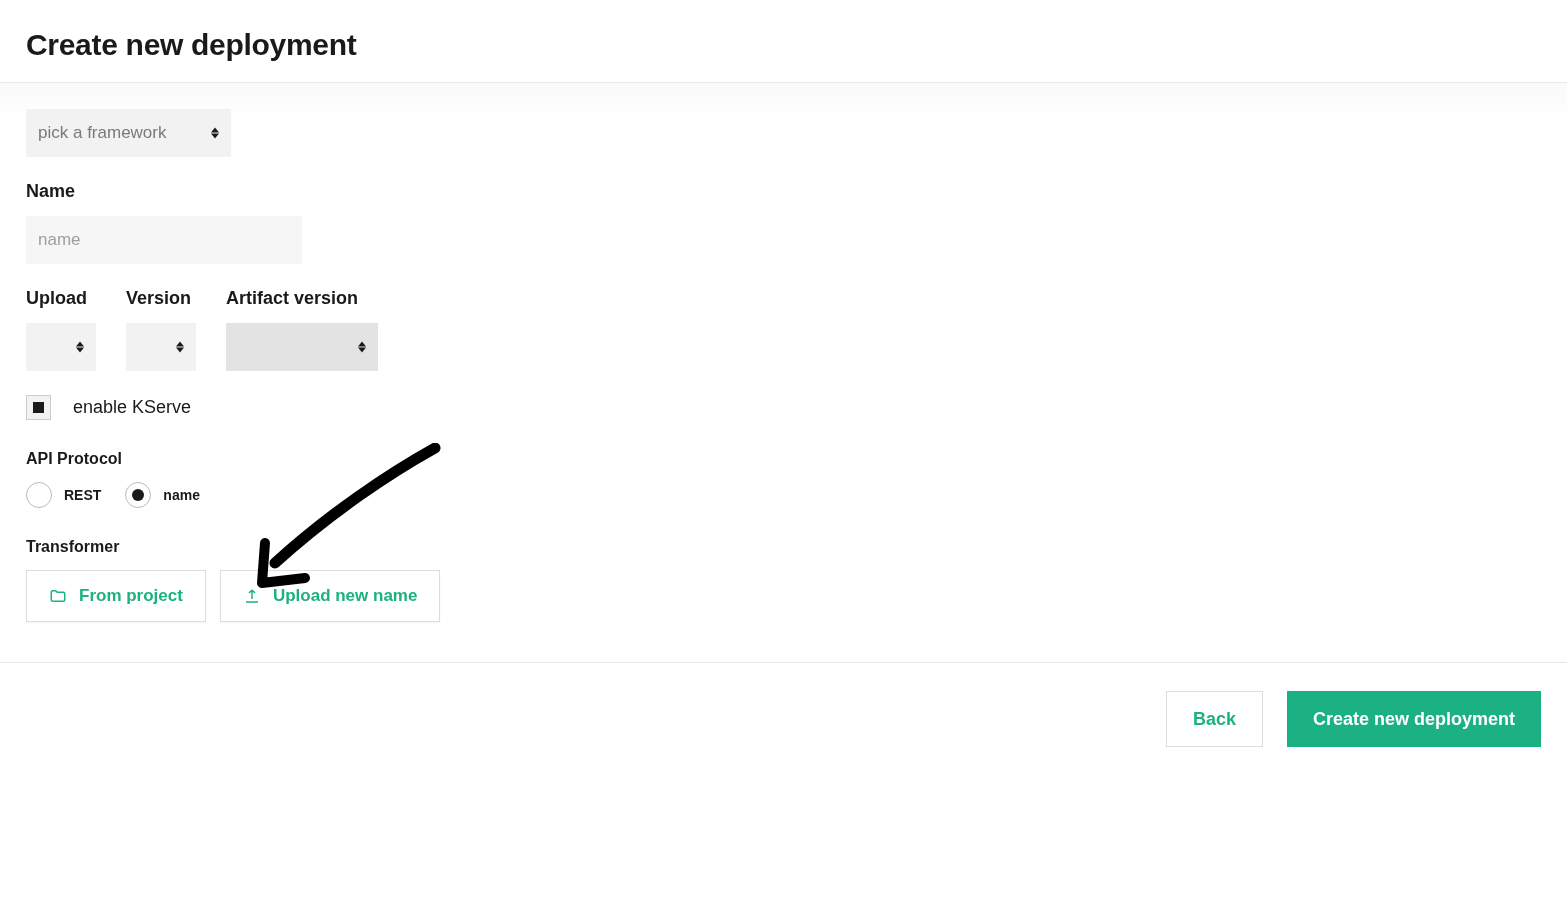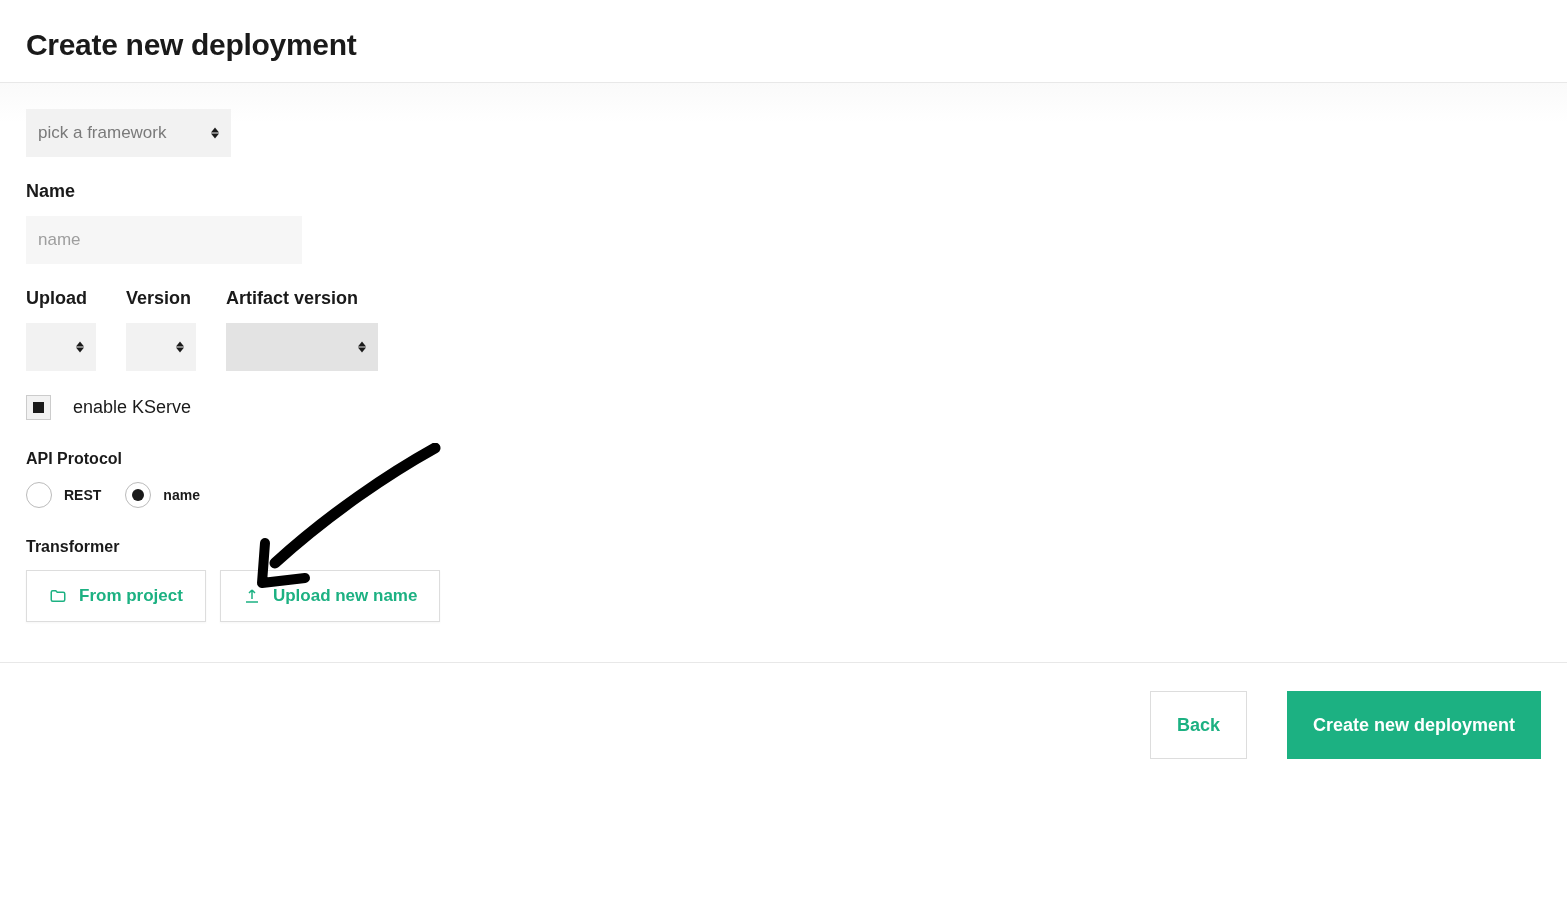--- a/index.html
+++ b/index.html
@@ -135,29 +135,28 @@
     }
     .btn svg { width: 18px; height: 18px; }
     .footer {
       border-top: 1px solid #e8e8e8;
       padding: 28px 26px;
       display: flex;
       justify-content: flex-end;
       gap: 24px;
     }
     .footer-btn {
-      height: 68px;
+      height: 56px;
       padding: 0 26px;
       font-size: 18px;
       font-weight: 700;
       cursor: pointer;
       border: 1px solid #ddd;
       display: inline-flex;
       align-items: center;
-      margin-left: 16px;
     }
     .footer-btn.secondary { background: #fff; color: #1cb182; }
     .footer-btn.primary { background: #1cb182; color: #fff; border: none; }
     .arrow-annotation {
       position: absolute;
       left: 250px;
       top: 443px;
       pointer-events: none;
     }
   </style>

